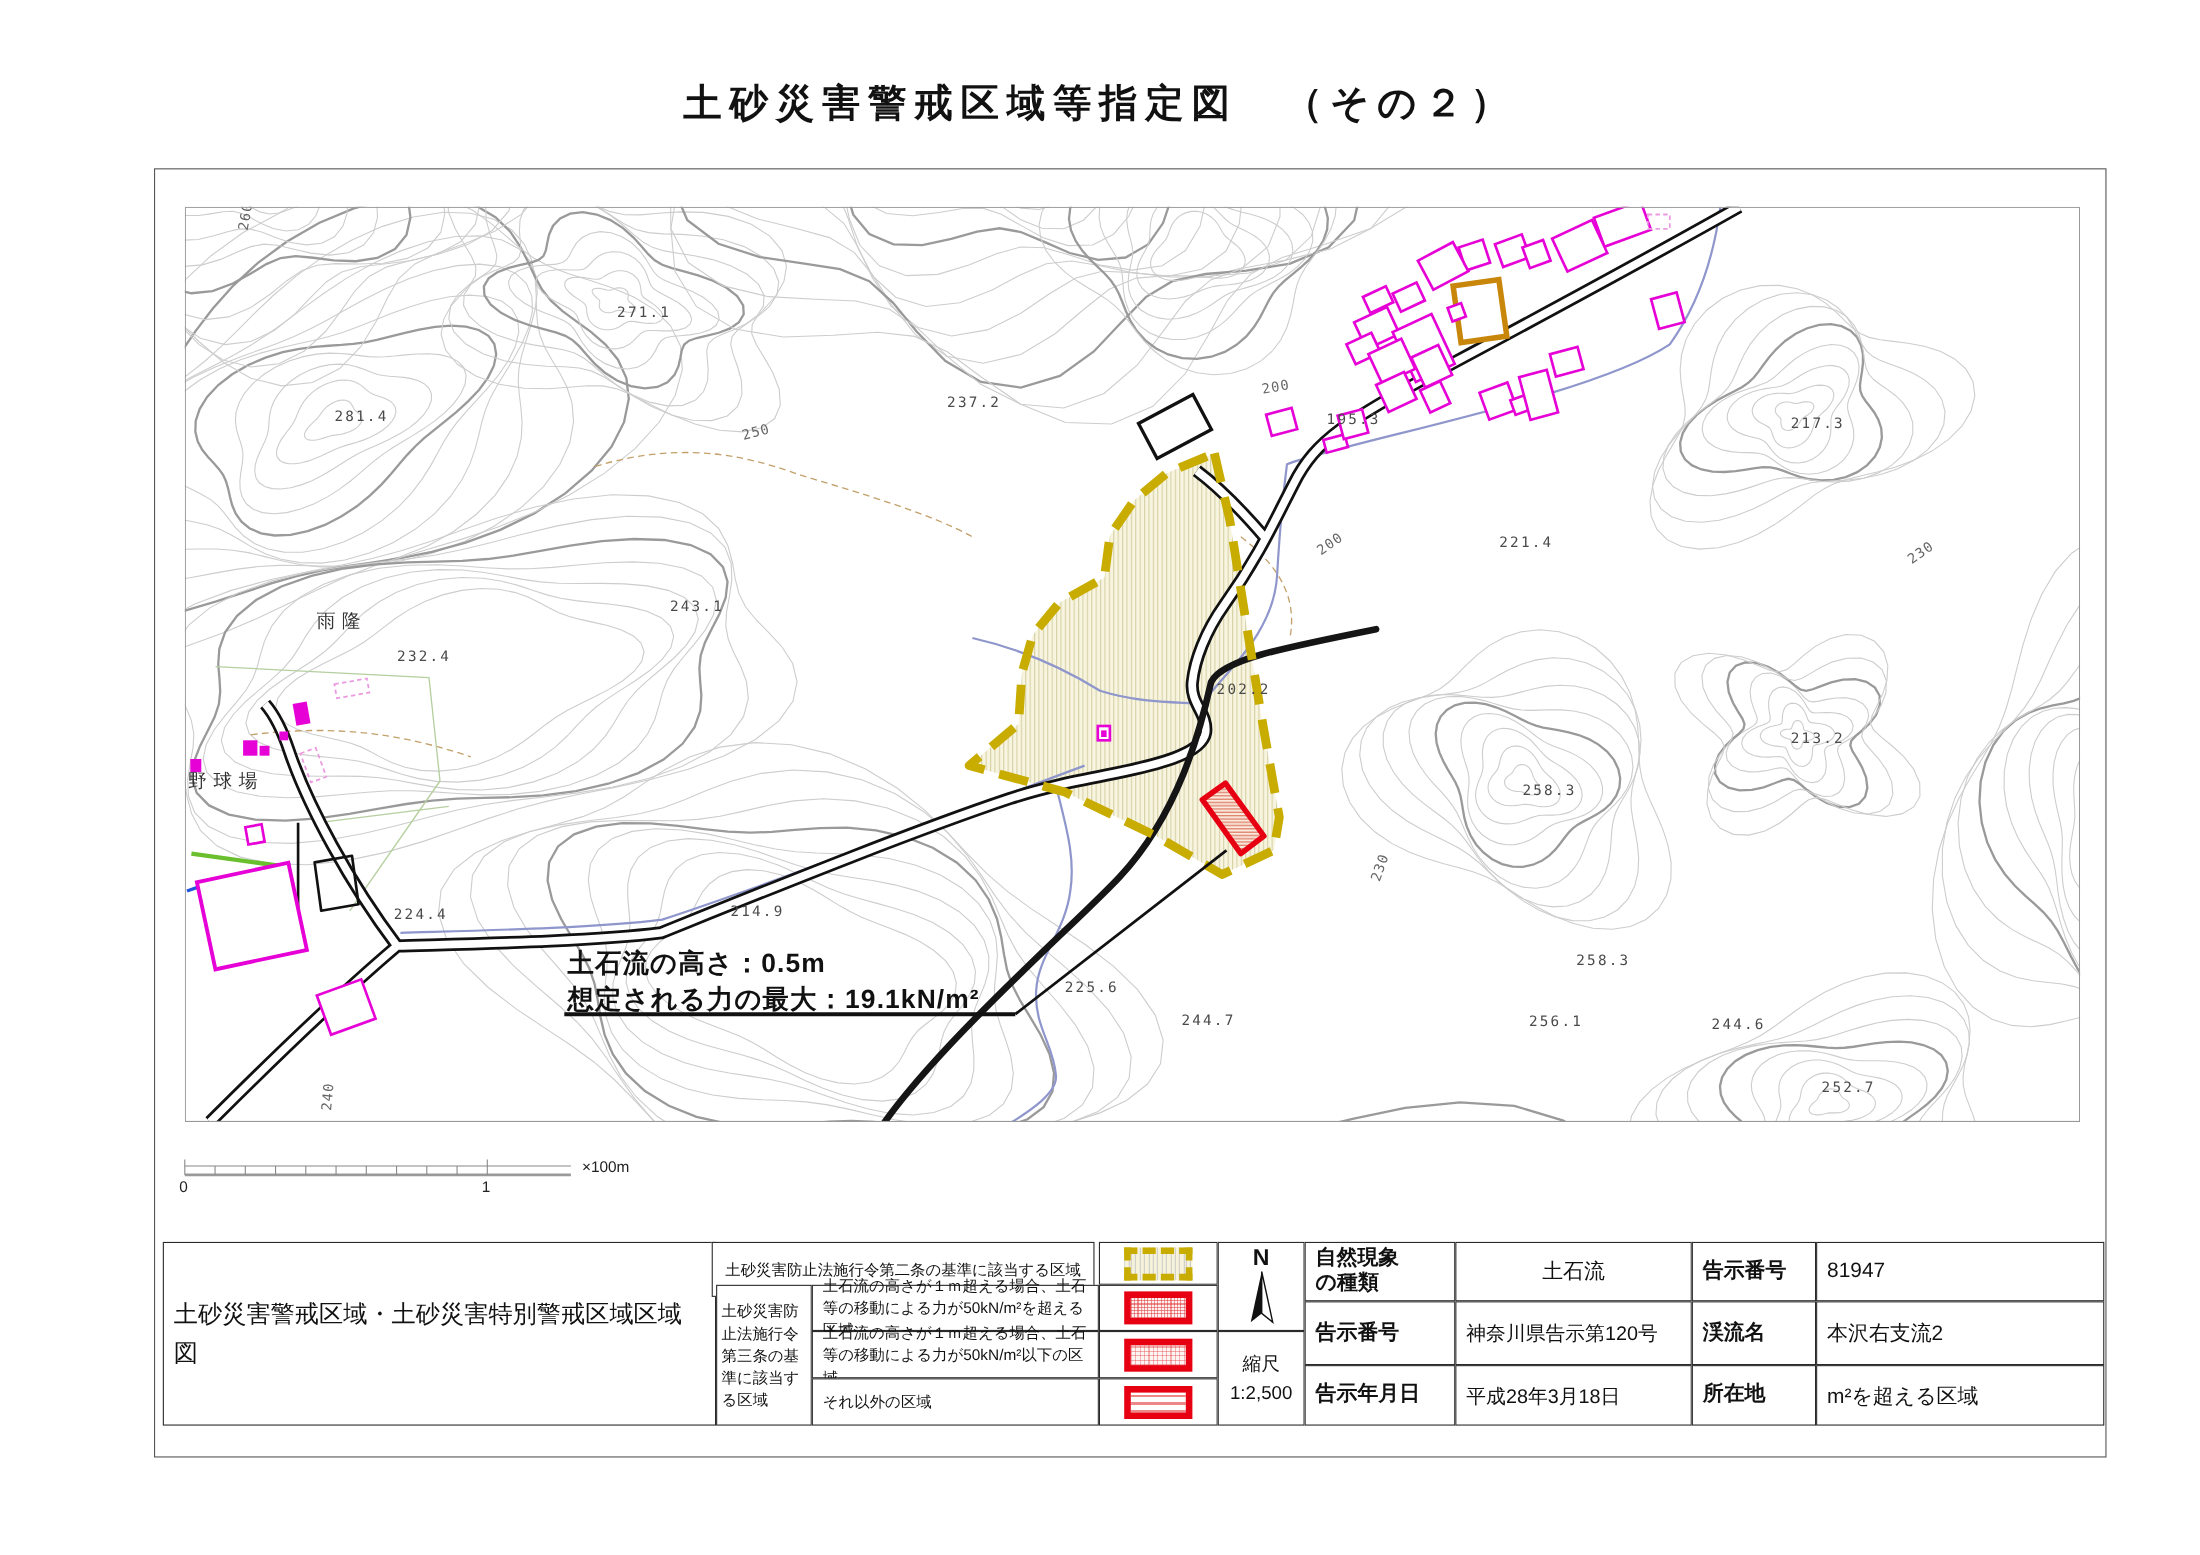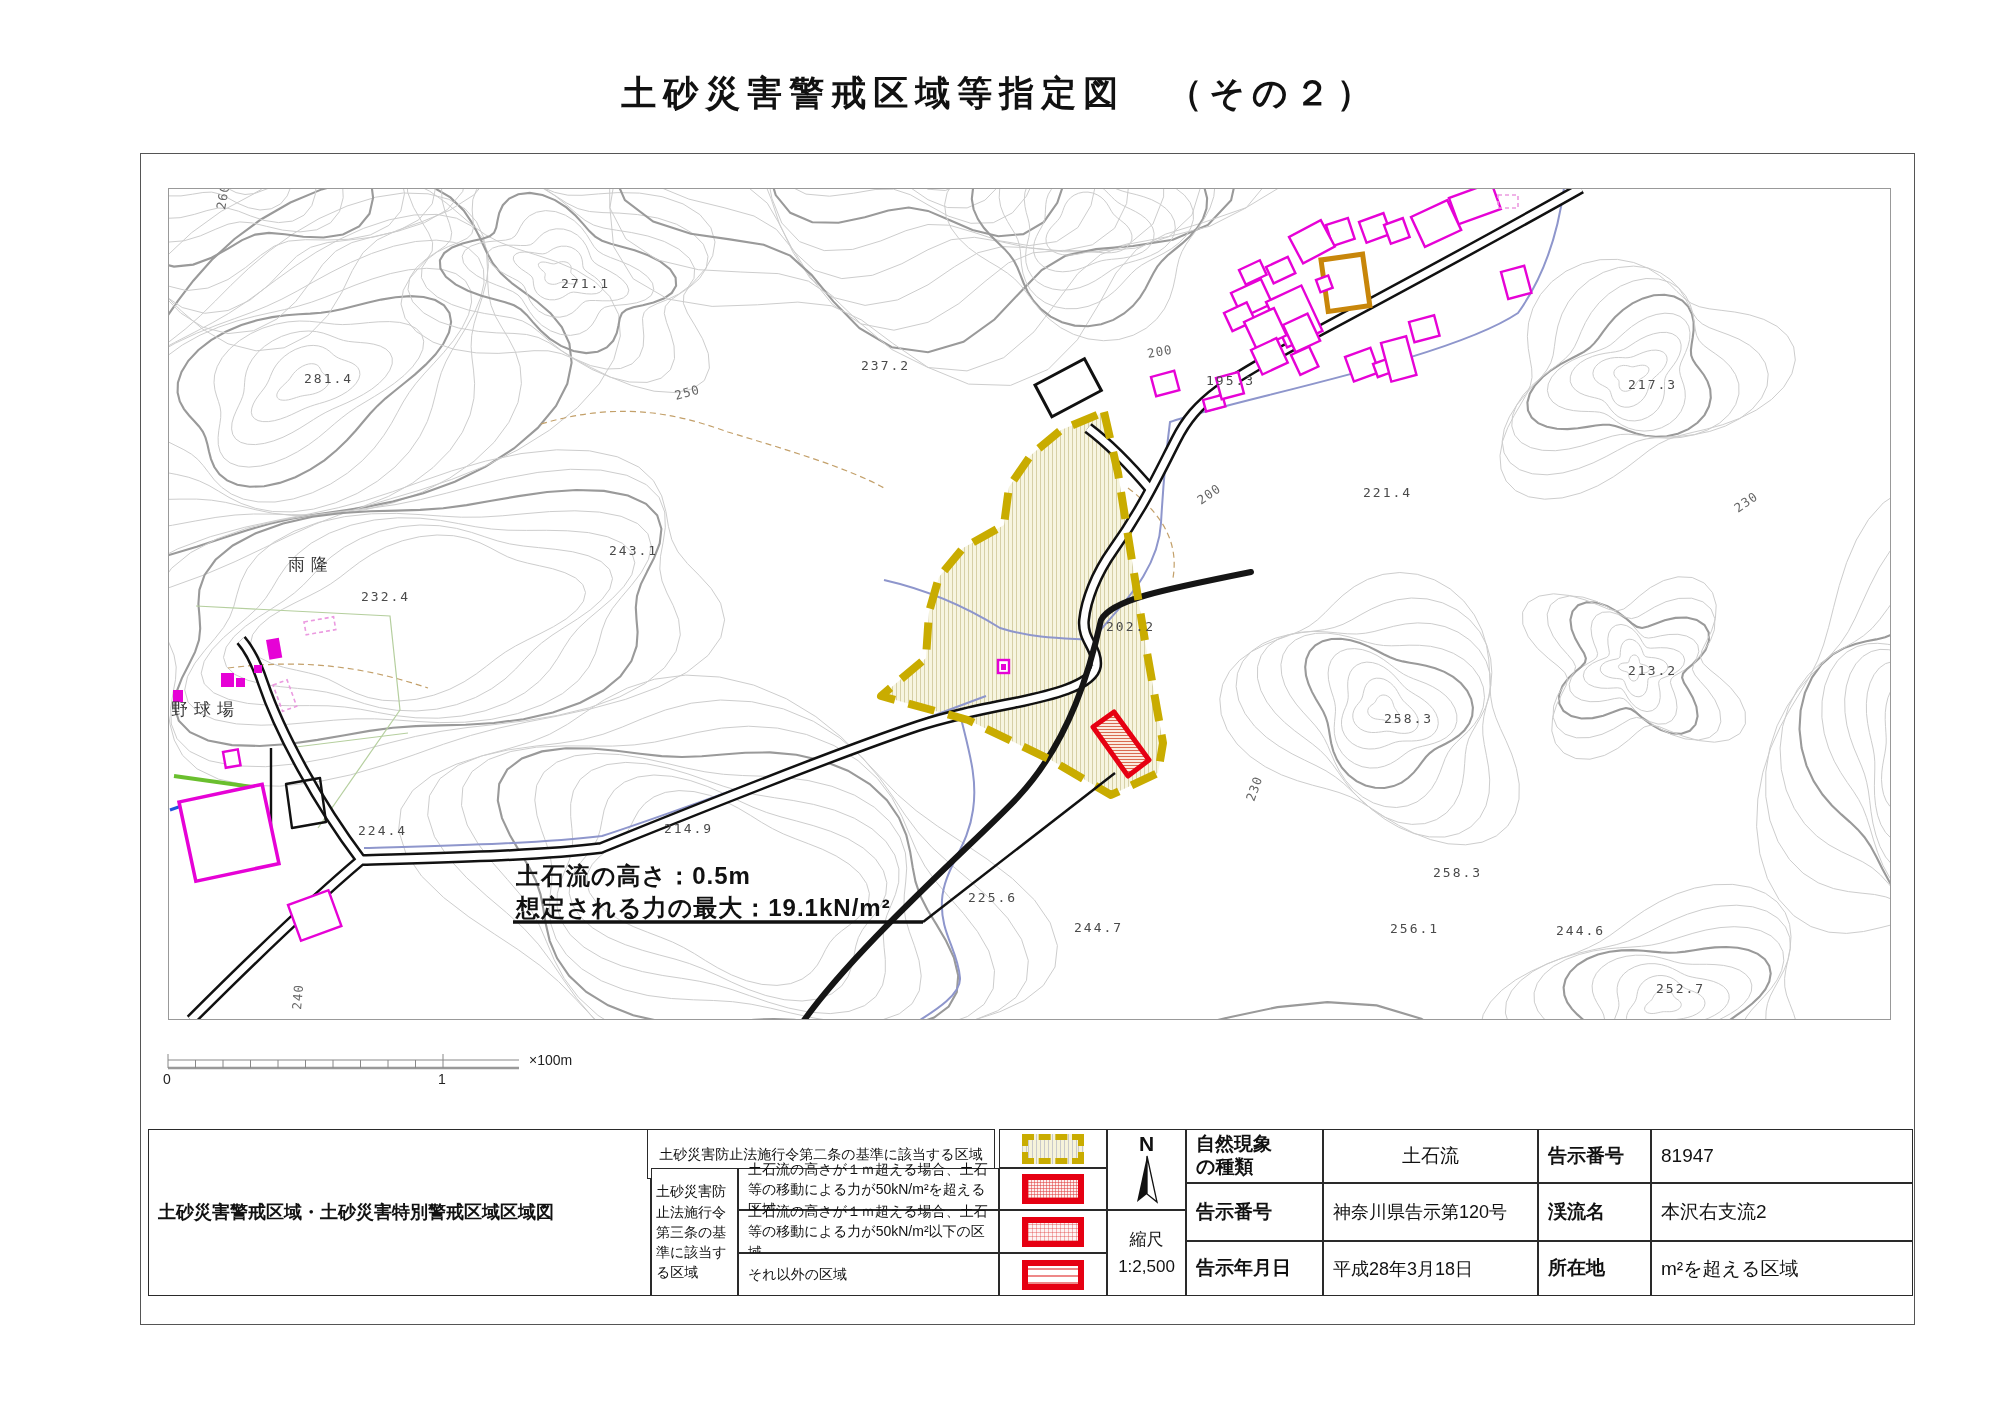--- a/index.html
+++ b/index.html
@@ -31,21 +31,21 @@
   
   .scalebar{position:absolute;left:20px;top:894px;}
   .sb{stroke:#888;stroke-width:1;}
   .sb2{stroke:#999;stroke-width:2.5;}
   .sbt{font-size:14px;fill:#222;font-family:"Liberation Sans",sans-serif;}
   
   .ltable{position:absolute;left:7px;top:975px;width:1765px;height:167px;font-family:"Liberation Sans","DejaVu Sans",sans-serif;}
   .cell{position:absolute;border:1px solid #2a2a2a;box-sizing:border-box;display:flex;align-items:center;background:#fff;}
   .c-center{justify-content:center;text-align:center;}
   .pad{padding:3px 9px;}
-  .sheet-title{font-size:18px;font-weight:700;line-height:1.55;}
+  .sheet-title{font-size:22px;font-weight:400;line-height:1.55;}
   .lg-small{font-size:14px;line-height:1.45;}
   .lbl{font-size:19px;font-weight:600;white-space:pre-line;line-height:1.2;}
   .val{font-size:19px;}
   .sym{width:62px;height:30px;margin:auto;box-sizing:border-box;}
   .sym-y{border:6px dashed #c9ac00;background:repeating-linear-gradient(90deg,#c9c9c9 0 1px,#f6f3da 1px 4px);}
   .sym-r1{border:6px solid #e60012;background:repeating-linear-gradient(0deg,rgba(225,60,60,.55) 0 1px,rgba(253,236,236,0) 1px 3px),repeating-linear-gradient(90deg,rgba(225,60,60,.55) 0 1px,#fdf0f0 1px 3px);}
   .sym-r2{border:6px solid #e60012;background:repeating-linear-gradient(0deg,rgba(225,60,60,.4) 0 1px,rgba(253,240,240,0) 1px 4px),repeating-linear-gradient(90deg,rgba(225,60,60,.4) 0 1px,#fdf4f4 1px 4px);}
   .sym-r3{border:6px solid #e60012;background:repeating-linear-gradient(0deg,#e88 0 2px,#fff 2px 7px);}
   .compass{display:flex;flex-direction:column;align-items:center;margin:auto;}
   .cn{font-size:21px;font-weight:bold;line-height:1;}

